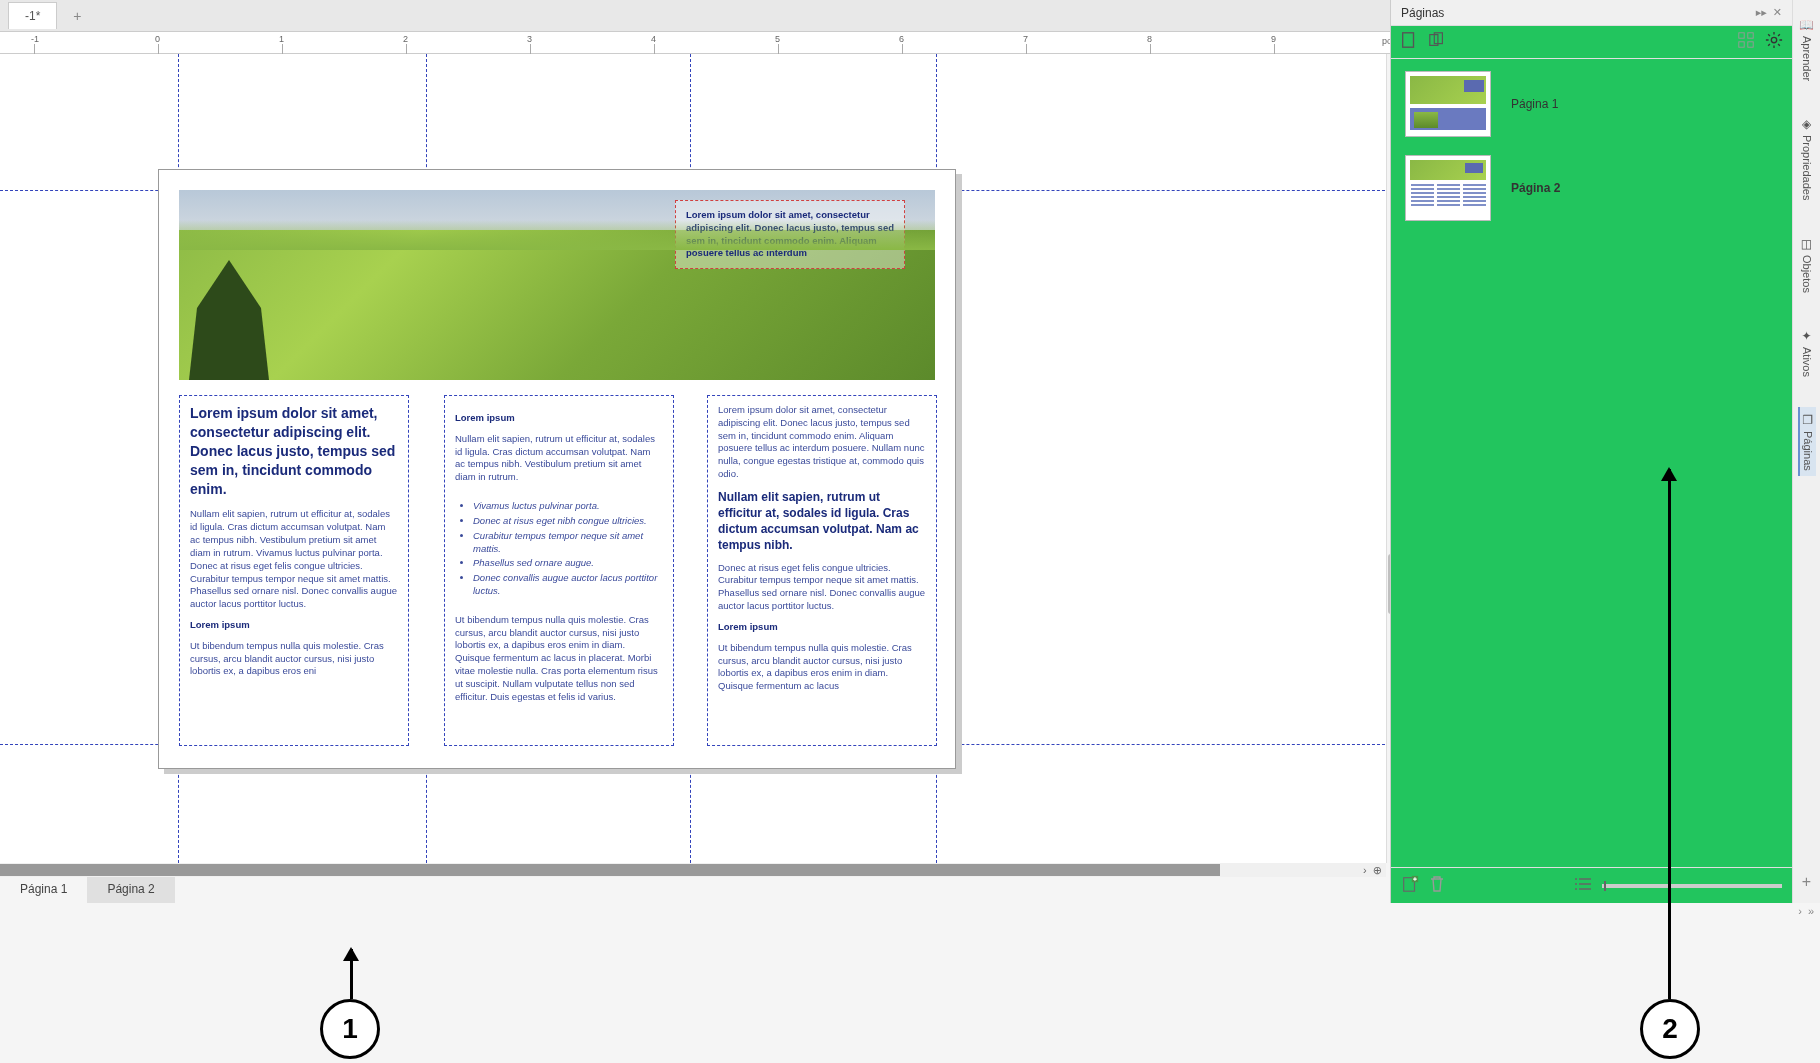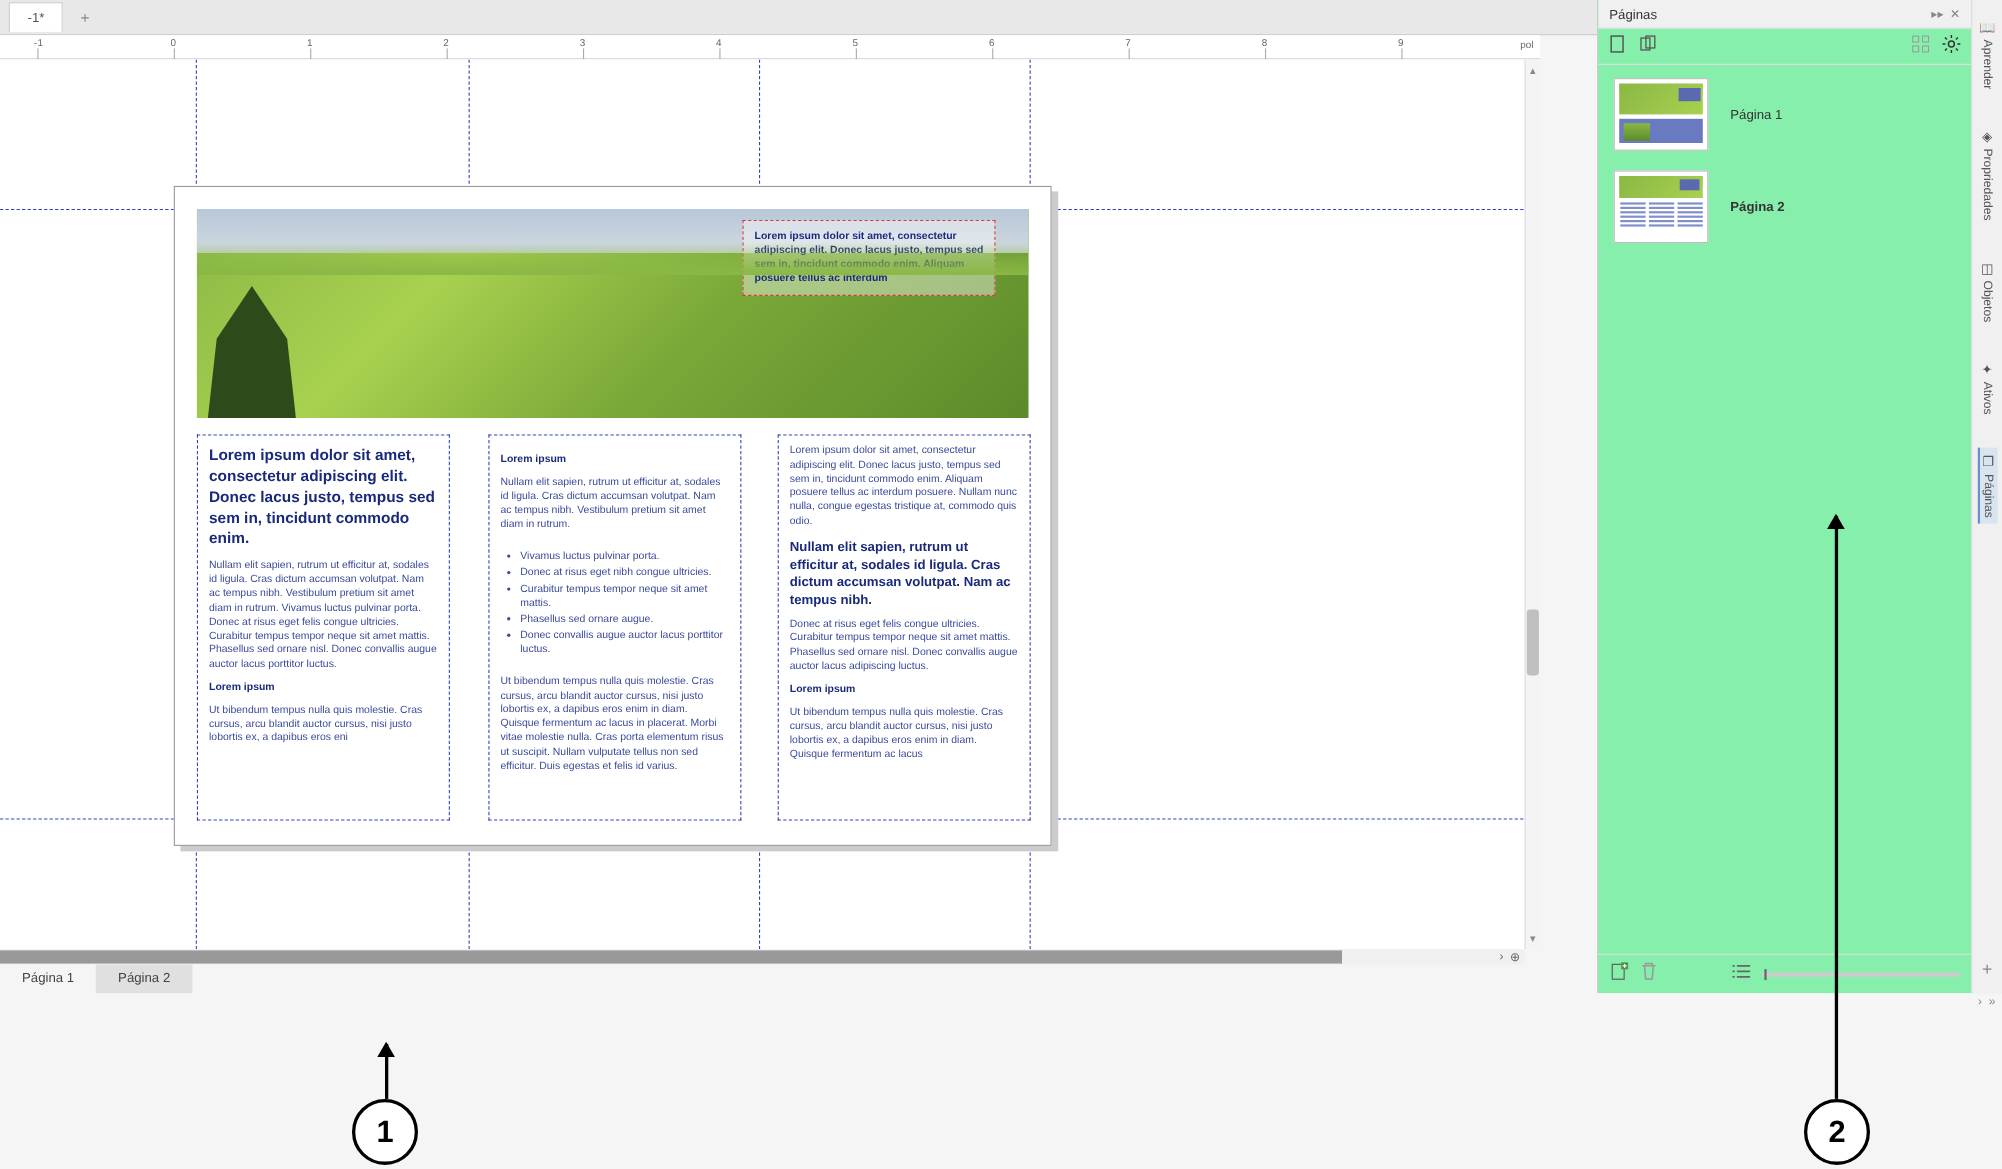--- a/index.html
+++ b/index.html
@@ -38,40 +38,40 @@
 
 
 .col { position: absolute; top: 225px; bottom: 22px; width: 230px; border: 1.5px dashed #3344bb; padding: 8px 10px; font-size: 9.5px; color: #1a2a7a; line-height: 1.35; overflow: hidden;}
 .col1 { left: 20px; }
 .col2 { left: 285px; }
 .col3 { left: 548px; }
 .heading-big { font-size: 14px; font-weight: bold; margin-bottom: 10px; line-height: 1.35;}
 .heading-med { font-size: 12px; font-weight: bold; margin: 8px 0; }
 .heading-small { font-weight: bold; margin: 8px 0; }
 .para { margin-bottom: 8px; color: #3a4a9a; }
-.bullets { list-style: disc; padding-left: 18px; margin: 16px 0; color: #3a4a9a;}
+.bullets { list-style: disc; padding-left: 18px; margin: 16px 0; color: #3a4a9a; font-style: italic;}
 .bullets li { margin-bottom: 2px; }
 
 
 .canvas-vscroll { position:absolute; right:420px; top:54px; width:14px; bottom:200px; background:#f4f4f4; border-left:1px solid #ddd;}
 .canvas-vscroll .vthumb { position:absolute; left:1px; right:1px; top:500px; height:60px; background:#c0c0c0; border-radius:3px;}
 .canvas-vscroll .varrow-up { position:absolute; top:4px; left:2px; right:2px; height:12px; color:#888; font-size:10px; text-align:center;}
 .canvas-vscroll .varrow-dn { position:absolute; bottom:4px; left:2px; right:2px; height:12px; color:#888; font-size:10px; text-align:center;}
 
 .canvas-hscroll { position:absolute; left:0; bottom:186px; right:434px; height:14px; background:#f0f0f0;}
 .canvas-hscroll .hthumb { position:absolute; top:1px; bottom:1px; left:0; width:1220px; background:#999;}
 .canvas-hscroll .hright { position:absolute; right:4px; top:0; bottom:0; display:flex; align-items:center; gap:6px; font-size:11px; color:#666;}
 
 
 .page-tabs { position:absolute; left:0; right:430px; bottom:160px; height:26px; background:#f5f5f5; display:flex;}
 .page-tab { padding: 5px 20px; font-size:12px; color:#444;}
 .page-tab.active { background:#e0e0e0;}
 
 
-.docker { position: absolute; top: 0; right: 0; width: 368px; bottom: 160px; background: #86efac; border-left: 1px solid #ccc; display: flex;}
+.docker { position: absolute; top: 0; right: 0; width: 430px; bottom: 160px; background: #22c55e; border-left: 1px solid #ccc; display: flex;}
 .docker-main { flex: 1; display: flex; flex-direction: column; }
 .docker-header { height: 26px; background: #f0f0f0; border-bottom: 1px solid #ddd; display: flex; align-items: center; padding: 0 10px; font-size: 12px; color: #333;}
 .docker-header .spacer { flex: 1;}
 .docker-header .dh-icon { margin-left: 6px; color: #888; font-size: 11px;}
 .search-row { padding: 6px 8px; }
 .search-row input { width: 100%; height: 26px; padding: 4px 8px; border: 1px solid #ccc; font-size: 12px; color: #666;}
 .tool-row { padding: 4px 8px 8px; display: flex; align-items: center; gap: 8px; border-bottom: 1px solid #e0e0e0;}
 .tool-row .spacer {flex:1;}
 .tr-icon { width:20px; height:20px; display:flex;align-items:center;justify-content:center;color:#555;}
 .tr-icon svg { width:18px; height:18px; }
@@ -190,21 +190,21 @@
           <li>Donec at risus eget nibh congue ultricies.</li>
           <li>Curabitur tempus tempor neque sit amet mattis.</li>
           <li>Phasellus sed ornare augue.</li>
           <li>Donec convallis augue auctor lacus porttitor luctus.</li>
         </ul>
         <div class="para">Ut bibendum tempus nulla quis molestie. Cras cursus, arcu blandit auctor cursus, nisi justo lobortis ex, a dapibus eros enim in diam. Quisque fermentum ac lacus in placerat. Morbi vitae molestie nulla. Cras porta elementum risus ut suscipit. Nullam vulputate tellus non sed efficitur. Duis egestas et felis id varius.</div>
       </div>
       <div class="col col3">
         <div class="para">Lorem ipsum dolor sit amet, consectetur adipiscing elit. Donec lacus justo, tempus sed sem in, tincidunt commodo enim. Aliquam posuere tellus ac interdum posuere. Nullam nunc nulla, congue egestas tristique at, commodo quis odio.</div>
         <div class="heading-med">Nullam elit sapien, rutrum ut efficitur at, sodales id ligula. Cras dictum accumsan volutpat. Nam ac tempus nibh.</div>
-        <div class="para">Donec at risus eget felis congue ultricies. Curabitur tempus tempor neque sit amet mattis. Phasellus sed ornare nisl. Donec convallis augue auctor lacus adipiscing luctus.</div>
+        <div class="para">Donec at risus eget felis congue ultricies. Curabitur tempus tempor neque sit amet mattis. Phasellus sed ornare nisl. Donec convallis augue auctor lacus porttitor luctus.</div>
         <div class="heading-small">Lorem ipsum</div>
         <div class="para">Ut bibendum tempus nulla quis molestie. Cras cursus, arcu blandit auctor cursus, nisi justo lobortis ex, a dapibus eros enim in diam. Quisque fermentum ac lacus</div>
       </div>
     </div>
   </div>
 </div>
 
 <div class="canvas-vscroll">
   <div class="varrow-up">▴</div>
   <div class="vthumb"></div>

